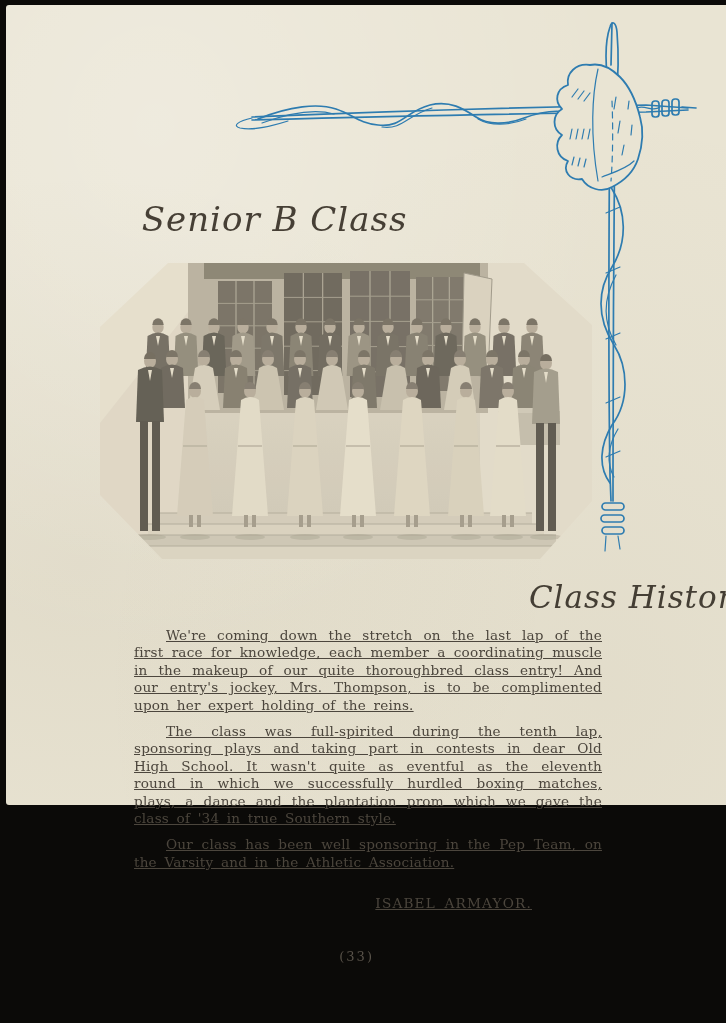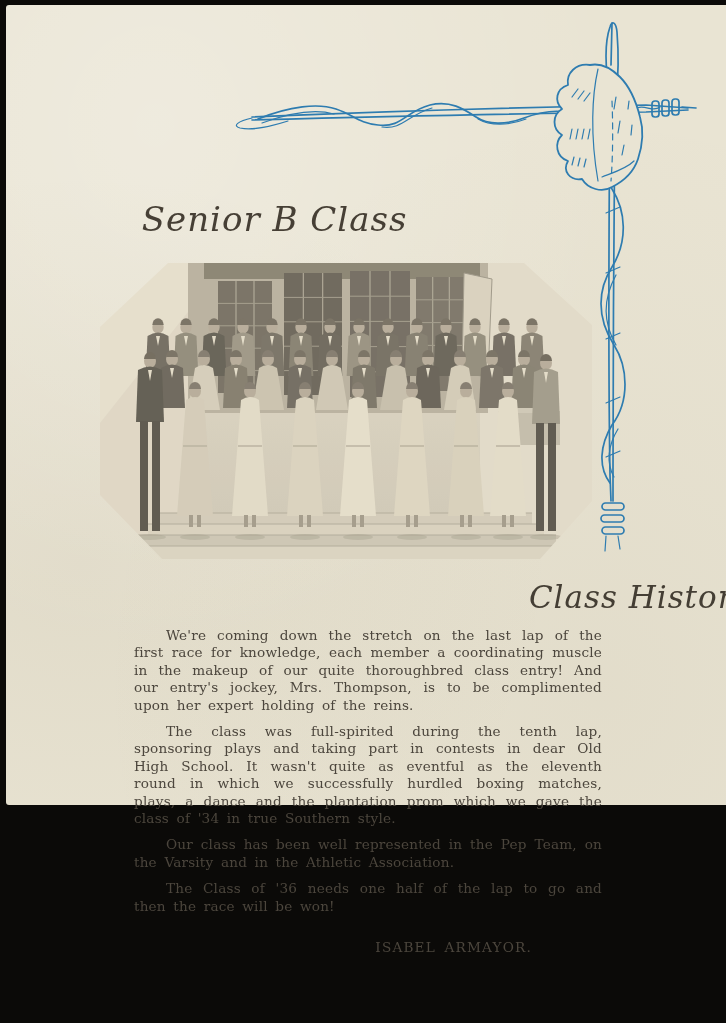--- a/index.html
+++ b/index.html
@@ -27,21 +27,21 @@
     clip-path:polygon(68px 0,424px 0,492px 62px,492px 238px,440px 296px,62px 296px,0 232px,0 64px);
     filter:sepia(.14) contrast(.93) brightness(1.02);
   }
   .heading{
     position:absolute;left:0;top:574px;width:100%;text-align:right;
     font-style:italic;font-size:31px;letter-spacing:1px;color:#443e34;
   }
   .bodytext{
     position:absolute;left:128px;top:622px;width:468px;
     font-size:13.6px;line-height:17.4px;color:#4c463d;
-    text-align:justify;word-spacing:.22em;letter-spacing:.2px;
+    text-align:justify;word-spacing:.22em;letter-spacing:.2px;text-decoration:underline;
   }
   .bodytext p{margin:0 0 9px 0;text-indent:32px;}
   .bodytext p.sig{
     text-align:right;text-indent:0;padding-right:70px;margin-top:24px;
     letter-spacing:1.2px;
   }
   .pageno{
     position:absolute;left:0;top:944px;width:94%;text-align:center;
     font-size:13px;color:#59534a;letter-spacing:2px;
   }
@@ -328,18 +328,18 @@
 
       <rect x="0" y="0" width="492" height="296" fill="#f2ecdb" opacity=".16"></rect>
     </svg>
   </div>
 
   <div class="heading">Class History</div>
 
   <div class="bodytext">
     <p>We're coming down the stretch on the last lap of the first race for knowledge, each member a coordinating muscle in the makeup of our quite thoroughbred class entry!  And our entry's jockey, Mrs. Thompson, is to be complimented upon her expert holding of the reins.</p>
     <p>The class was full-spirited during the tenth lap, sponsoring plays and taking part in contests in dear Old High School.  It wasn't quite as eventful as the eleventh round in which we successfully hurdled boxing matches, plays, a dance and the plantation prom which we gave the class of '34 in true Southern style.</p>
-    <p>Our class has been well represented in the Pep Team, on the Varsity and in the Athletic Association.</p>
-    <p>The Class of '36 needs one half of the lap to go and then the race will be won!</p>
+    <p>Our class has been well sponsoring in the Pep Team, on the Varsity and in the Athletic Association.</p>
     <p class="sig">ISABEL ARMAYOR.</p>
   </div>
 
+  <div class="pageno">(33)</div>
 </div>
 
 </body></html>

